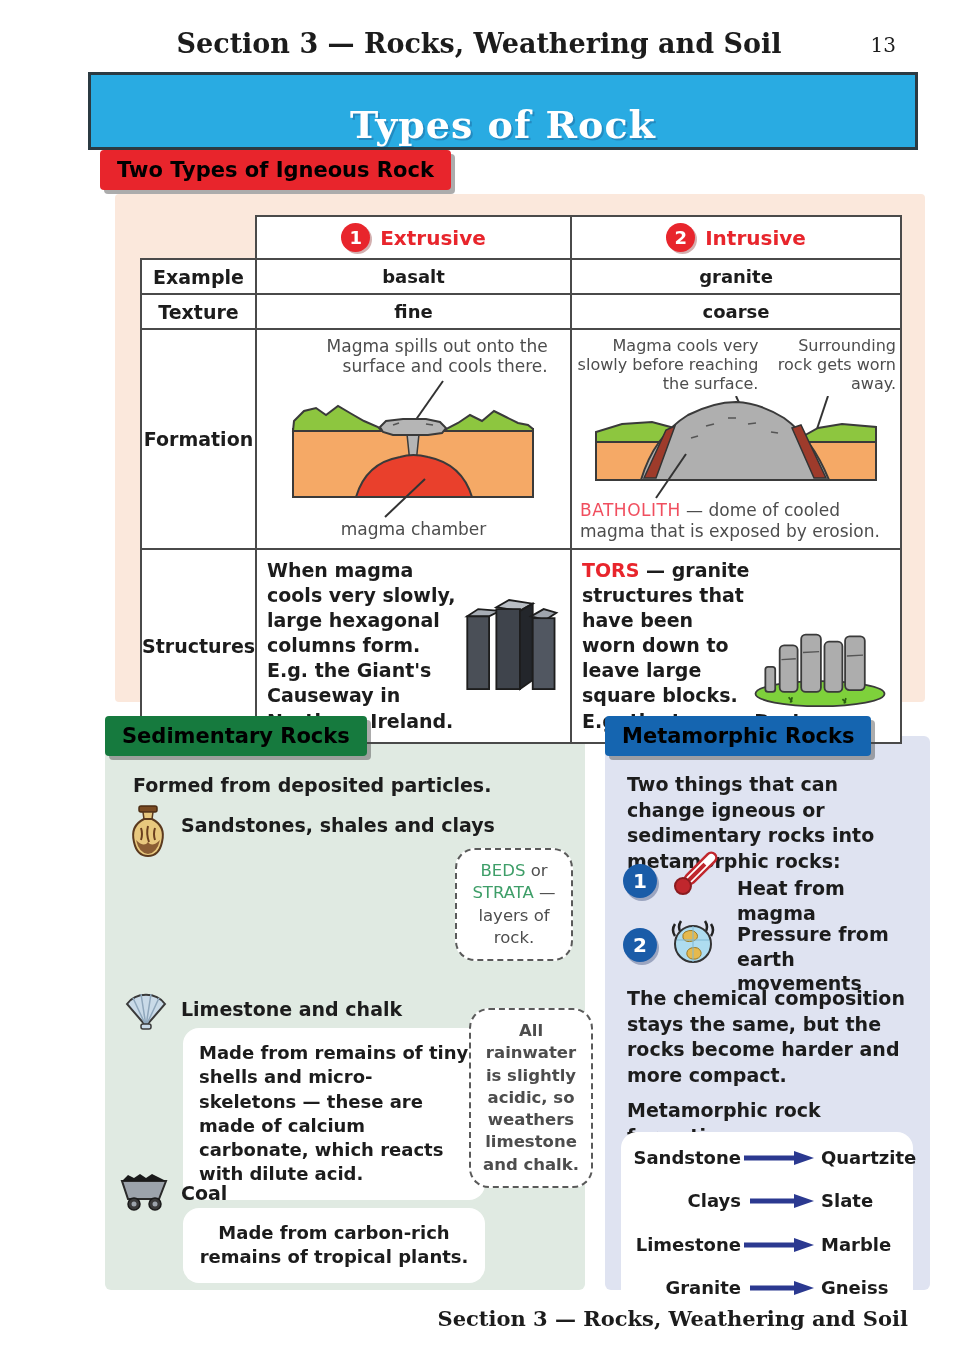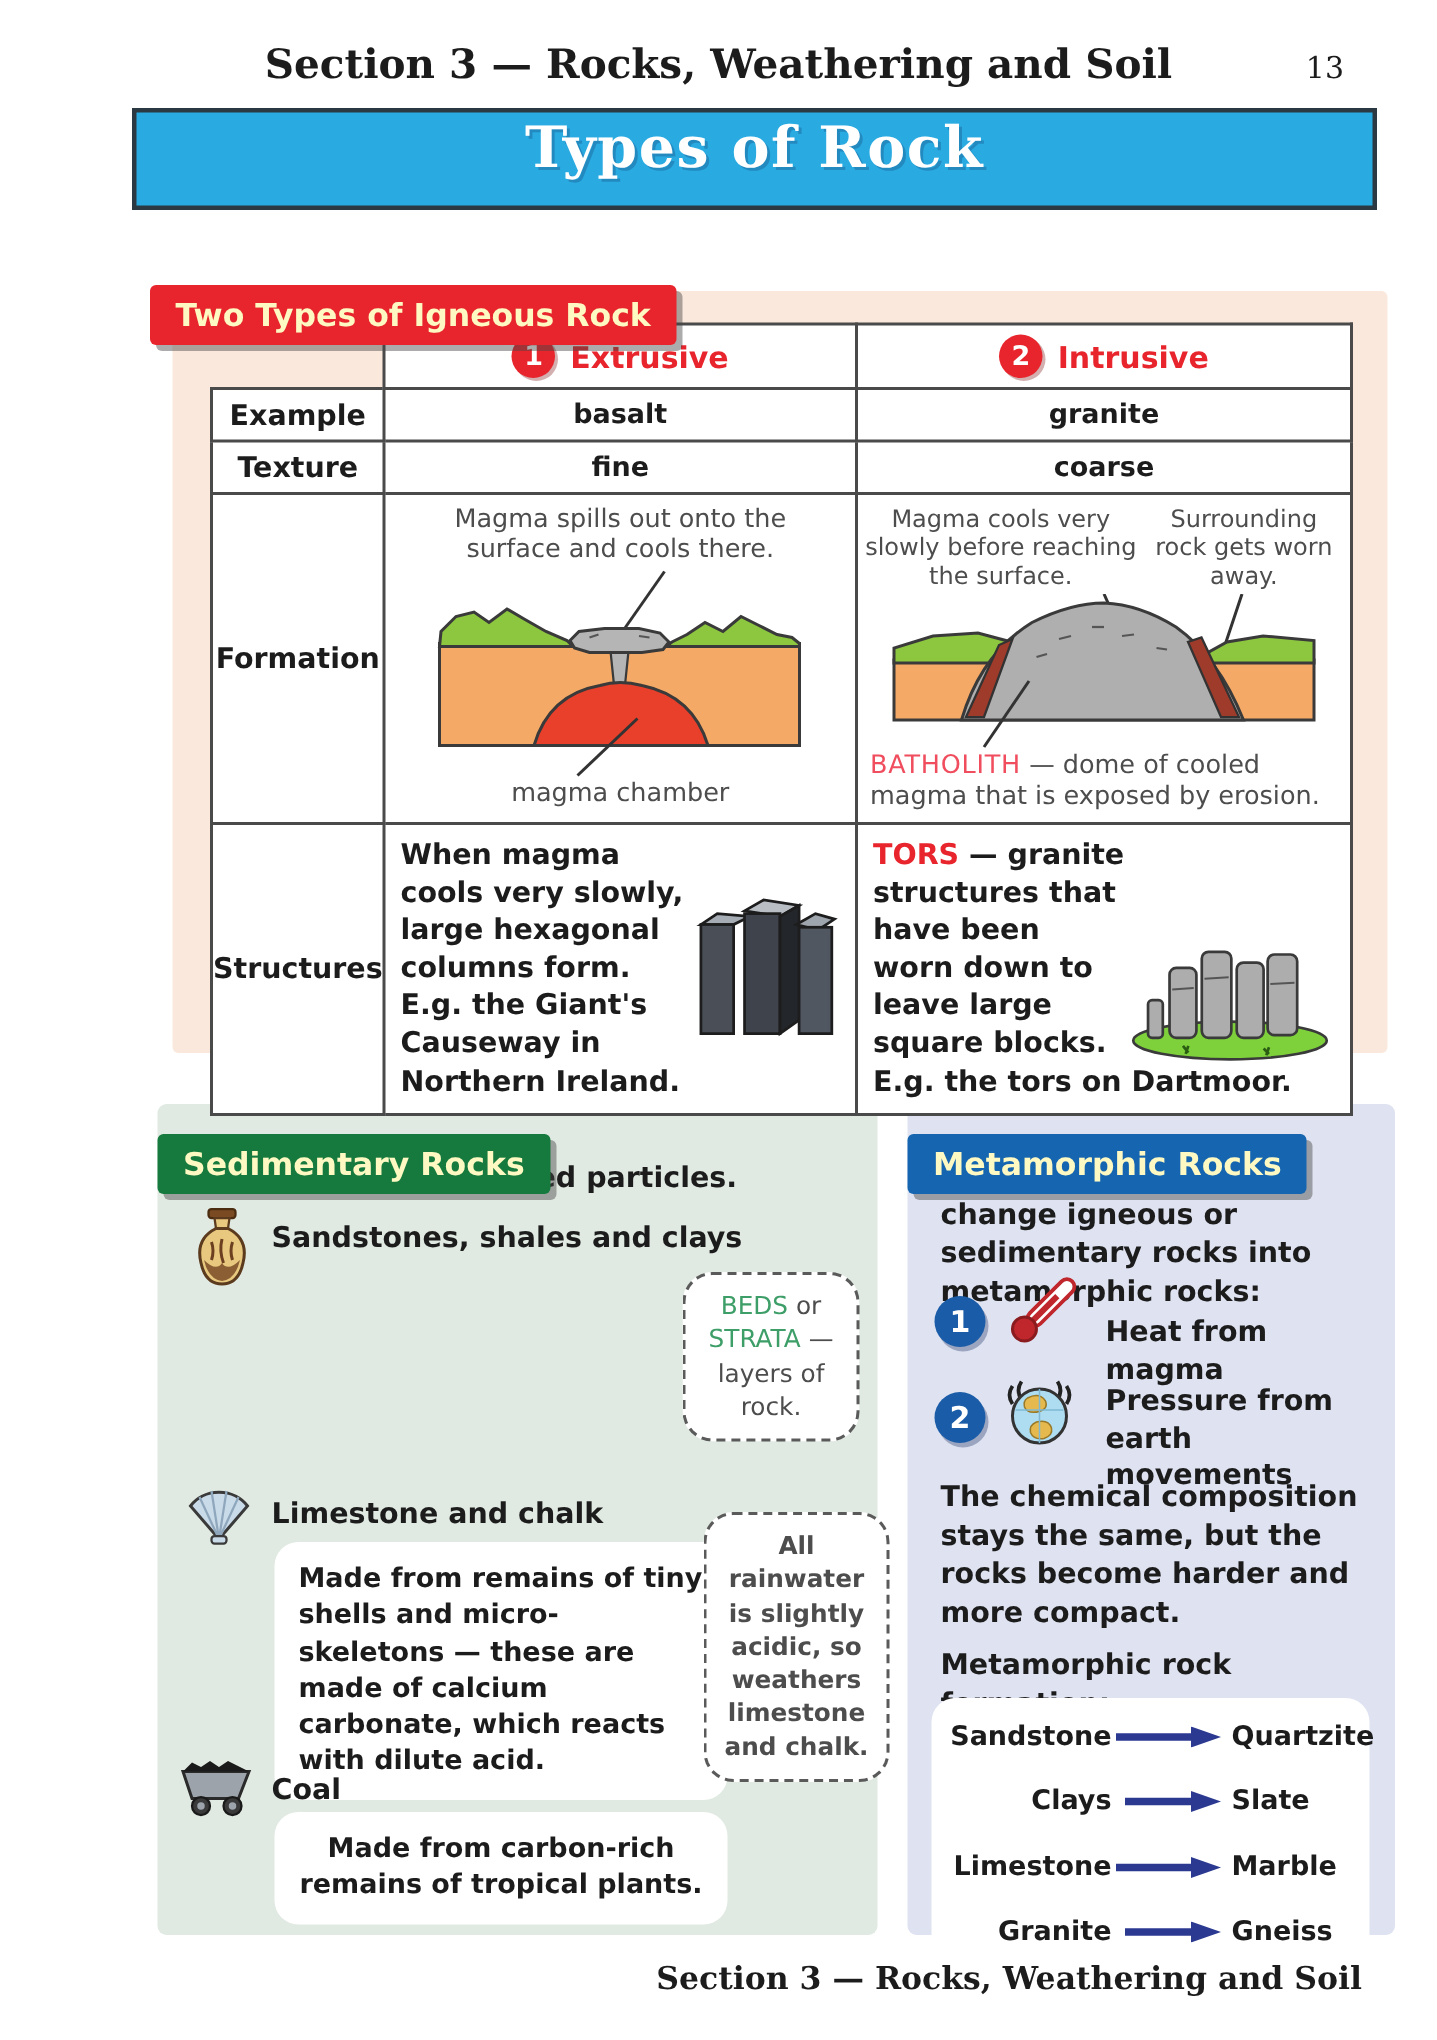--- a/index.html
+++ b/index.html
@@ -16,33 +16,33 @@
   .page-number {
     position:absolute; top:33px; right:62px;
     font-family:"DejaVu Serif", serif; font-size:20px; color:#1c1c1c;
   }
   .footer-title {
     position:absolute; top:1306px; right:50px;
     font-family:"DejaVu Serif", serif; font-weight:bold; font-size:21px; color:#1c1c1c;
   }
   
   .banner {
-    position:absolute; left:88px; top:72px; width:830px; height:68px;
+    position:absolute; left:88px; top:72px; width:830px; height:78px;
     background:#29ABE2; border:3px solid #2b3a42;
-    display:flex; align-items:flex-start; justify-content:center;
+    display:flex; align-items:flex-end; justify-content:center;
   }
   .banner span {
     font-family:"DejaVu Serif", serif; font-weight:bold; font-size:38px; color:#ffffff;
     text-shadow:2px 2px 0 rgba(20,40,90,.25); letter-spacing:1px;
   }
   
   .badge {
-    position:absolute; color:#fef9c3; font-weight:bold; font-size:21px;
+    position:absolute; color:#000000; font-weight:bold; font-size:21px;
     padding:8px 17px; border-radius:4px; z-index:5;
-    box-shadow:4px 4px 0 rgba(70,70,70,.45); white-space:nowrap;margin-top:40px;
+    box-shadow:4px 4px 0 rgba(70,70,70,.45); white-space:nowrap;
   }
   .badge.red   { left:100px; top:150px; background:#E8252C; }
   .badge.green { left:105px; top:716px; background:#167A3E; }
   .badge.blue  { left:605px; top:716px; background:#1565B0; }
   
   .pink-panel { position:absolute; left:115px; top:194px; width:810px; height:508px; background:#FBE8DC; border-radius:4px; }
   .sed-panel  { position:absolute; left:105px; top:736px; width:480px; height:554px; background:#E0EAE2; border-radius:6px; }
   .met-panel  { position:absolute; left:605px; top:736px; width:325px; height:554px; background:#DFE3F1; border-radius:6px; }
   
   table.rock-table { position:absolute; left:140px; top:215px; width:760px; border-collapse:collapse; table-layout:fixed; z-index:2; }
@@ -55,21 +55,21 @@
   .numcircle {
     display:inline-flex; width:29px; height:29px; border-radius:50%; background:#E8252C;
     color:#fff; font-weight:bold; font-size:18px; align-items:center; justify-content:center;
     box-shadow:2px 2px 0 rgba(130,25,25,.35); flex:0 0 auto;
   }
   .colhead { font-weight:bold; font-size:20px; color:#E8252C; }
   .rowlabel { font-weight:bold; font-size:19px; color:#1c1c1c; text-align:center; }
   .cellval  { text-align:center; font-weight:bold; font-size:18px; color:#1c1c1c; }
   .fcell { vertical-align:top; padding:6px 4px; }
   .fcol { display:flex; flex-direction:column; align-items:center; }
-  .cap { font-size:17px; color:#4d4d4d; line-height:1.2; text-align:center; }
+  .cap { font-size:17px; color:#4d4d4d; line-height:1.2; text-align:right; }
   .cap-row { display:flex; width:100%; gap:4px; }
   .cap-row .cap:first-child { flex:0 0 57%; } .cap-row .cap:last-child { flex:1; }
   .cap-small { font-size:16px; }
   .bath-line { font-size:17px; color:#4d4d4d; text-align:left; line-height:1.25; padding:0 4px; }
   .bath-term { color:#F04E5E; letter-spacing:.5px; }
   .diagram { display:block; margin:2px auto 0; }
   .struct-cell { vertical-align:top; padding:8px 10px; font-weight:bold; font-size:19px; line-height:1.32; color:#1c1c1c; }
   .float-img { float:right; }
   .tors-term { color:#E8252C; }
   

